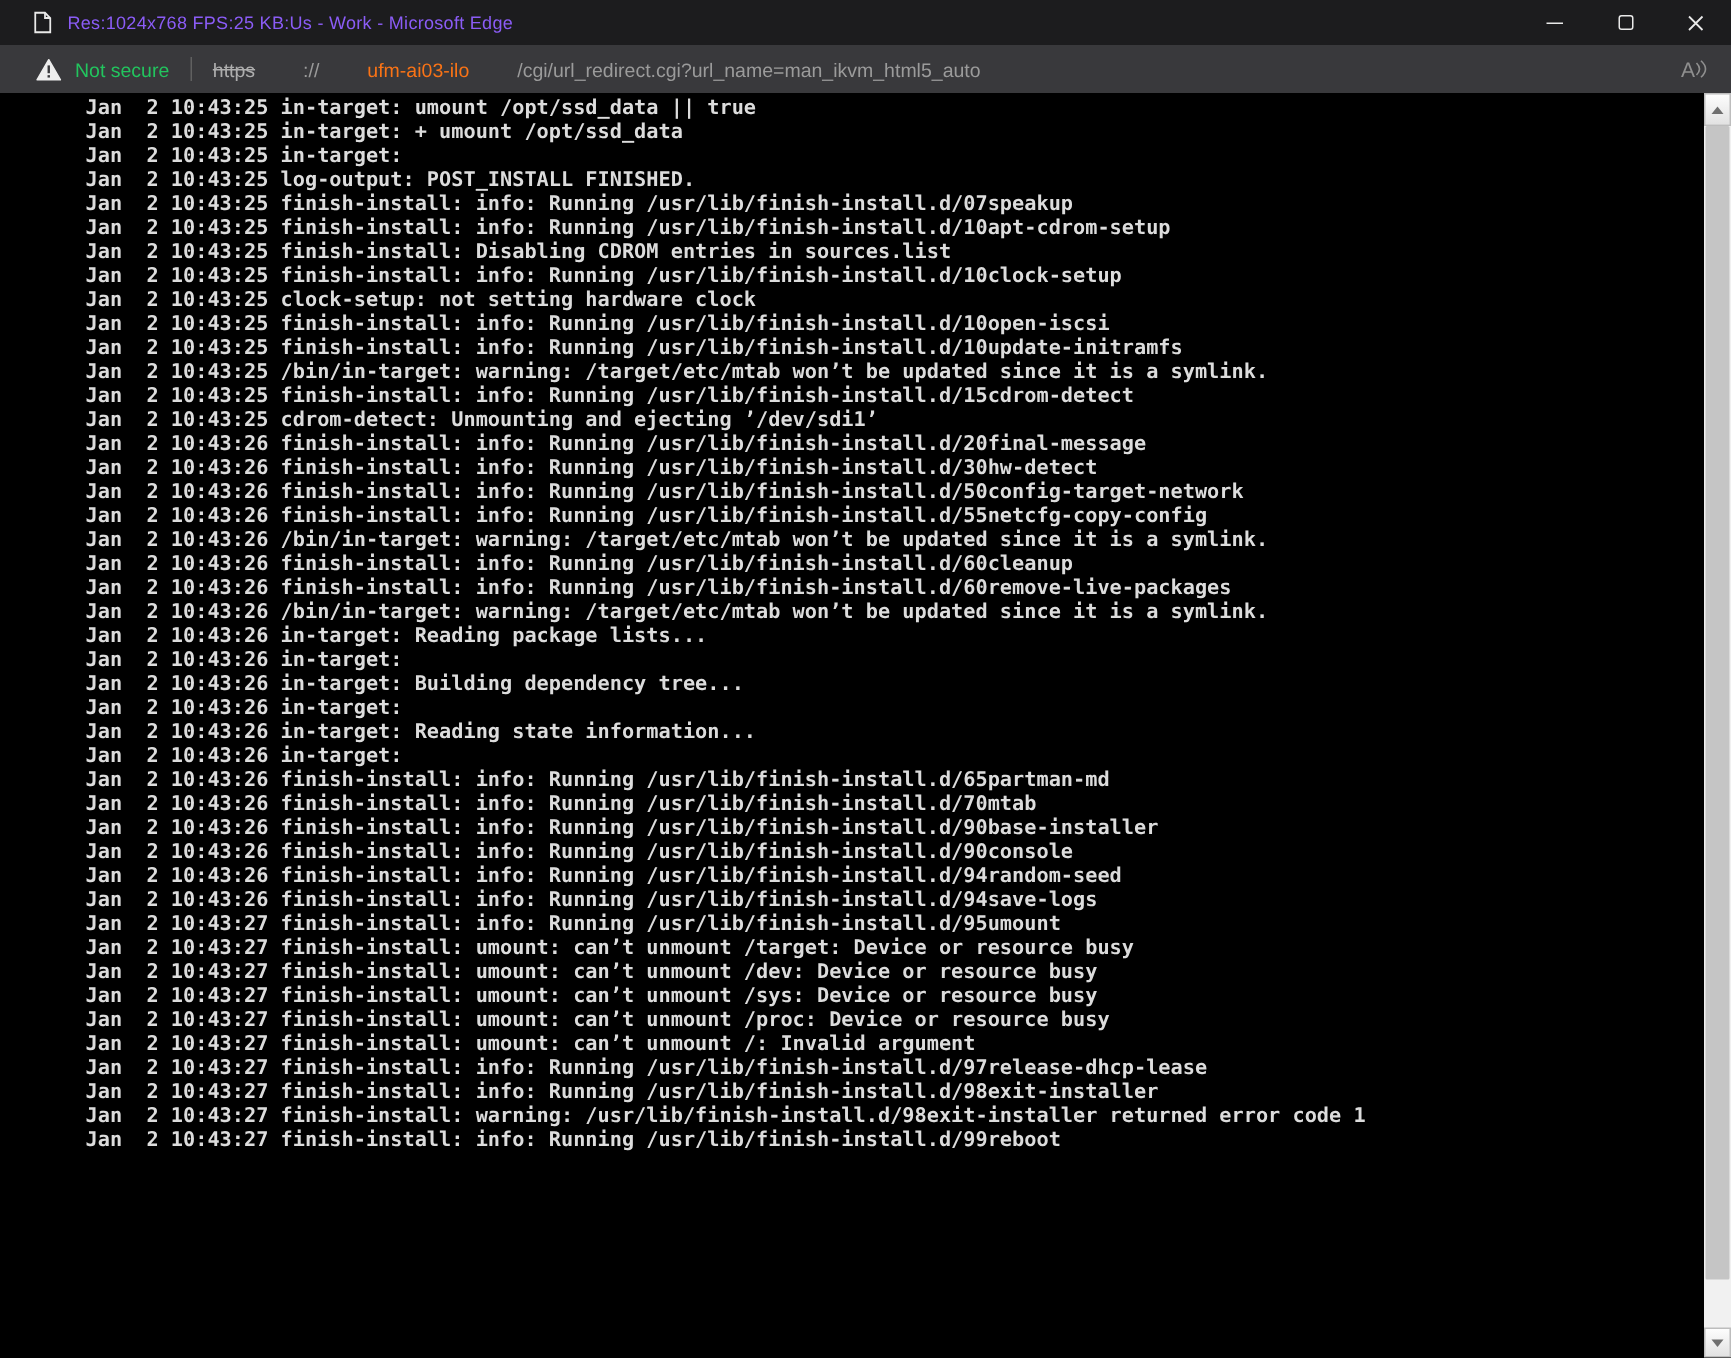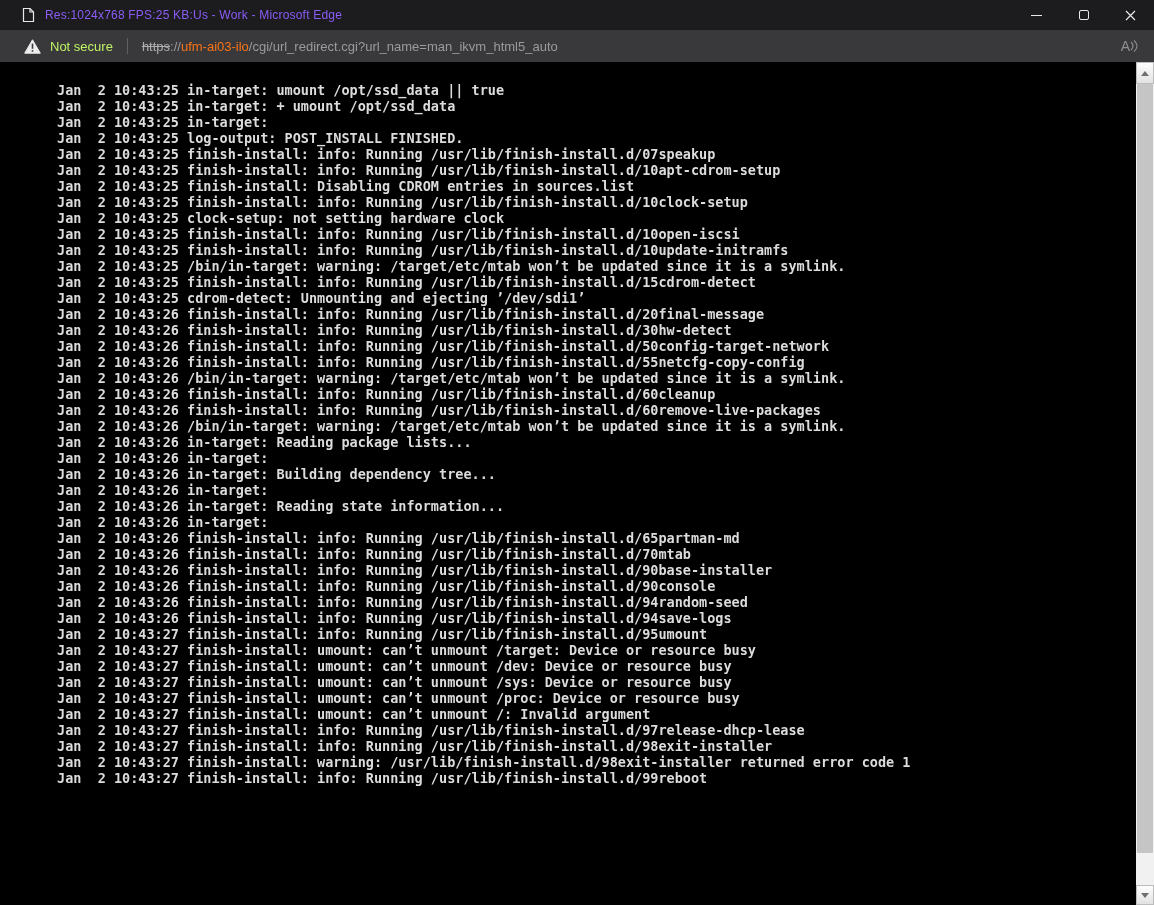--- a/index.html
+++ b/index.html
@@ -11,38 +11,38 @@
   .favicon { margin-left:22px; display:flex; align-items:center; }
   .win-title { margin-left:10px; font-size:12px; color:#8b5cf6; letter-spacing:.2px; }
   .win-controls { margin-left:auto; display:flex; height:100%; }
   .win-btn { width:47px; height:100%; display:flex; align-items:center; justify-content:center; background:transparent; border:none; cursor:pointer; }
   .glyph-min { display:block; width:11px; height:1px; background:#e9e9e9; }
   .glyph-max { display:block; width:10px; height:10px; border:1px solid #e9e9e9; border-radius:2px; }
 
   
   .addressbar { height:32px; background:#39393c; display:flex; align-items:center; font-size:13px; color:#dedede; }
   .security-chip { display:flex; align-items:center; gap:9px; margin-left:24px; cursor:pointer; }
-  .security-label { color:#bef264; }
+  .security-label { color:#22c55e; }
   .addr-sep { width:1px; height:16px; background:#606060; margin:0 14px; }
-  .url { display:flex; align-items:center; white-space:nowrap; cursor:text; }
+  .url { display:flex; align-items:center; white-space:nowrap; cursor:text;gap:32px; }
   .url .scheme { color:#aeaeae; text-decoration:line-through; }
   .url .dim { color:#9b9b9b; }
   .url .host { color:#f97316; }
   .read-aloud { margin-left:auto; margin-right:16px; display:flex; align-items:flex-start; color:#8f8f8f; cursor:pointer; }
   .read-aloud .ra-a { font-size:14px; line-height:14px; }
 
   
   .content { position:absolute; top:62px; left:0; right:0; bottom:0; }
 
   
   .menubar { height:26px; width:calc(100% - 18px); background:linear-gradient(#fefefe,#d7d7d7); border-bottom:1px solid #8f8f8f; display:flex; }
   .menu-item { width:132px; border-right:1px solid #b5b5b5; display:flex; align-items:center; padding-left:14px; font-size:13px; color:#2b4f8e; cursor:pointer; }
 
   
-  .console { width:calc(100% - 18px); height:calc(100% - 26px); background:#000; padding:20px 0 0 57px; overflow:hidden; cursor:default; }
+  .console { width:calc(100% - 18px); height:calc(100% - 26px); background:#000; padding:2px 0 0 57px; overflow:hidden; cursor:default; }
   .line { font-family:"DejaVu Sans Mono", monospace; font-size:13.5px; line-height:16px; font-weight:bold; color:#dcdcdc; white-space:pre; }
 
   
   .scrollbar { position:absolute; top:0; right:0; bottom:0; width:18px; background:#f1f1f1; }
   .sb-btn { position:absolute; left:0; width:18px; background:linear-gradient(#fdfdfd,#e2e2e2); border:1px solid #bdbdbd; display:flex; align-items:center; justify-content:center; cursor:pointer; }
   .sb-btn.up { top:0; height:22px; }
   .sb-btn.down { bottom:0; height:20px; }
   .tri-up { width:0; height:0; border-left:4px solid transparent; border-right:4px solid transparent; border-bottom:5px solid #6f6f6f; }
   .tri-down { width:0; height:0; border-left:4px solid transparent; border-right:4px solid transparent; border-top:5px solid #6f6f6f; }
   .sb-thumb { position:absolute; left:1px; top:22px; height:769px; width:16px; background:#c5c5c5; border-radius:1px; cursor:grab; }

